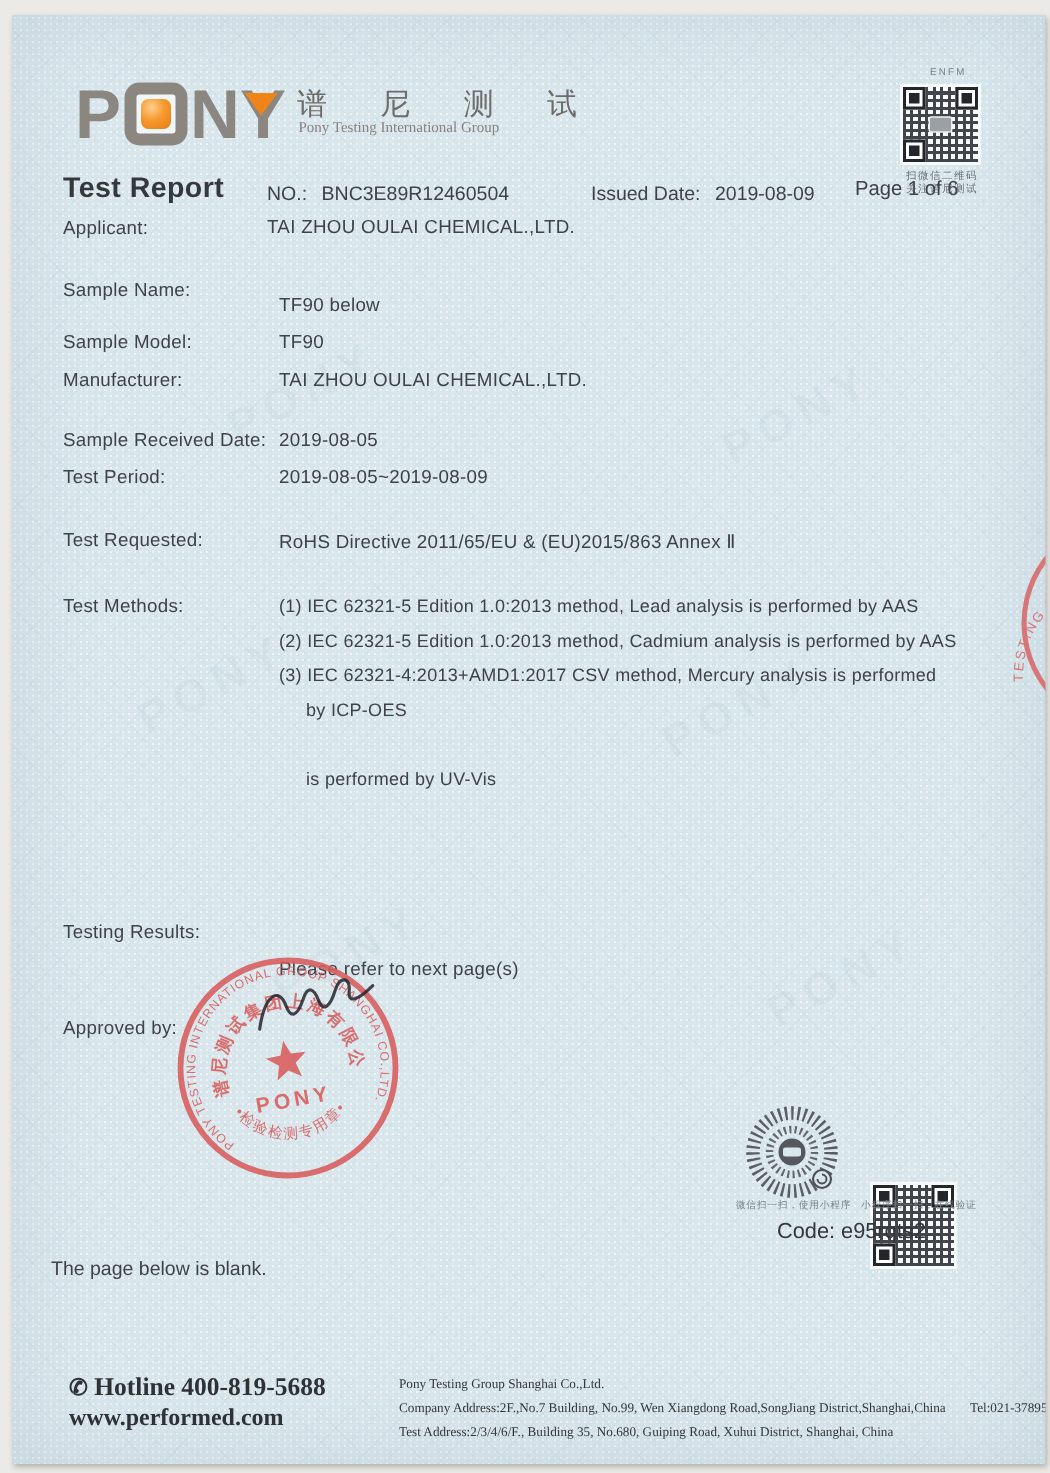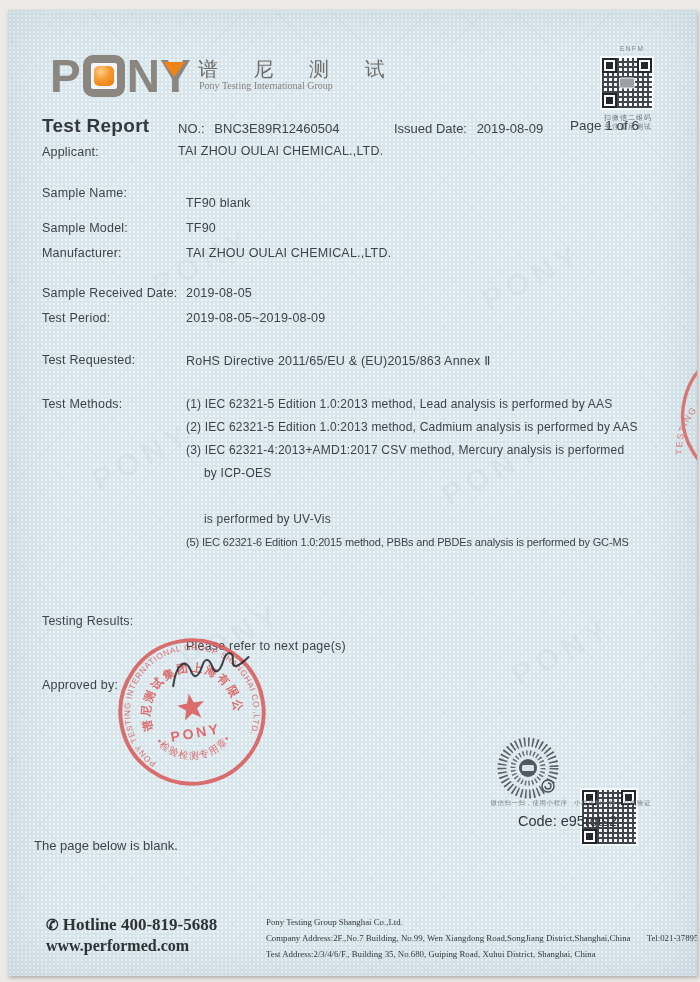--- a/index.html
+++ b/index.html
@@ -96,21 +96,21 @@
   </div>
   <div class="abs hdr" style="left:386px;top:111px;">
     <span>Issued Date:</span>
     <span style="margin-left:6px;">2019-08-09</span>
   </div>
   <div class="abs lbl" style="left:34px;top:135px;">Applicant:</div>
   <div class="abs val" style="left:170px;top:134px;">TAI ZHOU OULAI CHEMICAL.,LTD.</div>
 
 
   <div class="abs lbl" style="left:34px;top:176px;">Sample Name:</div>
-  <div class="abs val" style="left:178px;top:186px;">TF90 blank</div>
+  <div class="abs val" style="left:178px;top:186px;">TF90 below</div>
 
   <div class="abs lbl" style="left:34px;top:211px;">Sample Model:</div>
   <div class="abs val" style="left:178px;top:211px;">TF90</div>
 
   <div class="abs lbl" style="left:34px;top:236px;">Manufacturer:</div>
   <div class="abs val" style="left:178px;top:236px;">TAI ZHOU OULAI CHEMICAL.,LTD.</div>
 
   <div class="abs lbl" style="left:34px;top:276px;">Sample Received Date:</div>
   <div class="abs val" style="left:178px;top:276px;">2019-08-05</div>
 
@@ -119,21 +119,20 @@
 
   <div class="abs lbl" style="left:34px;top:343px;">Test Requested:</div>
   <div class="abs val" style="left:178px;top:343px;">RoHS Directive 2011/65/EU &amp; (EU)2015/863 Annex Ⅱ</div>
 
   <div class="abs lbl" style="left:34px;top:387px;">Test Methods:</div>
   <div class="abs txt methods-line" style="left:178px;top:387px;">(1) IEC 62321-5 Edition 1.0:2013 method, Lead analysis is performed by AAS</div>
   <div class="abs txt methods-line" style="left:178px;top:410px;">(2) IEC 62321-5 Edition 1.0:2013 method, Cadmium analysis is performed by AAS</div>
   <div class="abs txt methods-line" style="left:178px;top:433px;">(3) IEC 62321-4:2013+AMD1:2017 CSV method, Mercury analysis is performed</div>
   <div class="abs txt methods-line" style="left:196px;top:456px;">by ICP-OES</div>
   <div class="abs txt methods-line" style="left:196px;top:502px;">is performed by UV-Vis</div>
-  <div class="abs txt methods-line condensed" style="left:178px;top:526px;">(5) IEC 62321-6 Edition 1.0:2015 method, PBBs and PBDEs analysis is performed by GC-MS</div>
 
   <div class="abs lbl" style="left:34px;top:604px;">Testing Results:</div>
   <div class="abs val" style="left:178px;top:604px;margin-top:25px;">Please refer to next page(s)</div>
 
   <div class="abs lbl" style="left:34px;top:668px;">Approved by:</div>
 
   <div class="abs stamp-wrap" style="left:108px;top:626px;width:152px;height:152px;opacity:.88;">
     <svg width="152" height="152" viewBox="0 0 140 140">
       <defs>
         <path id="arcOuter" d="M 29.7,110.3 A 57,57 0 1 1 110.3,110.3" fill="none"></path>

